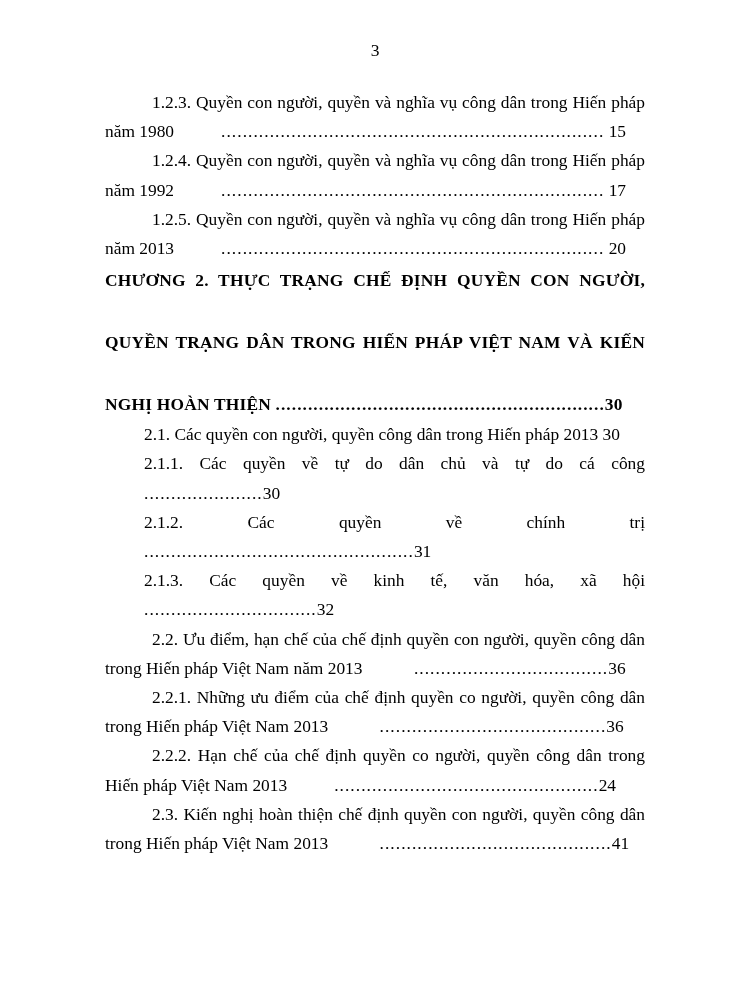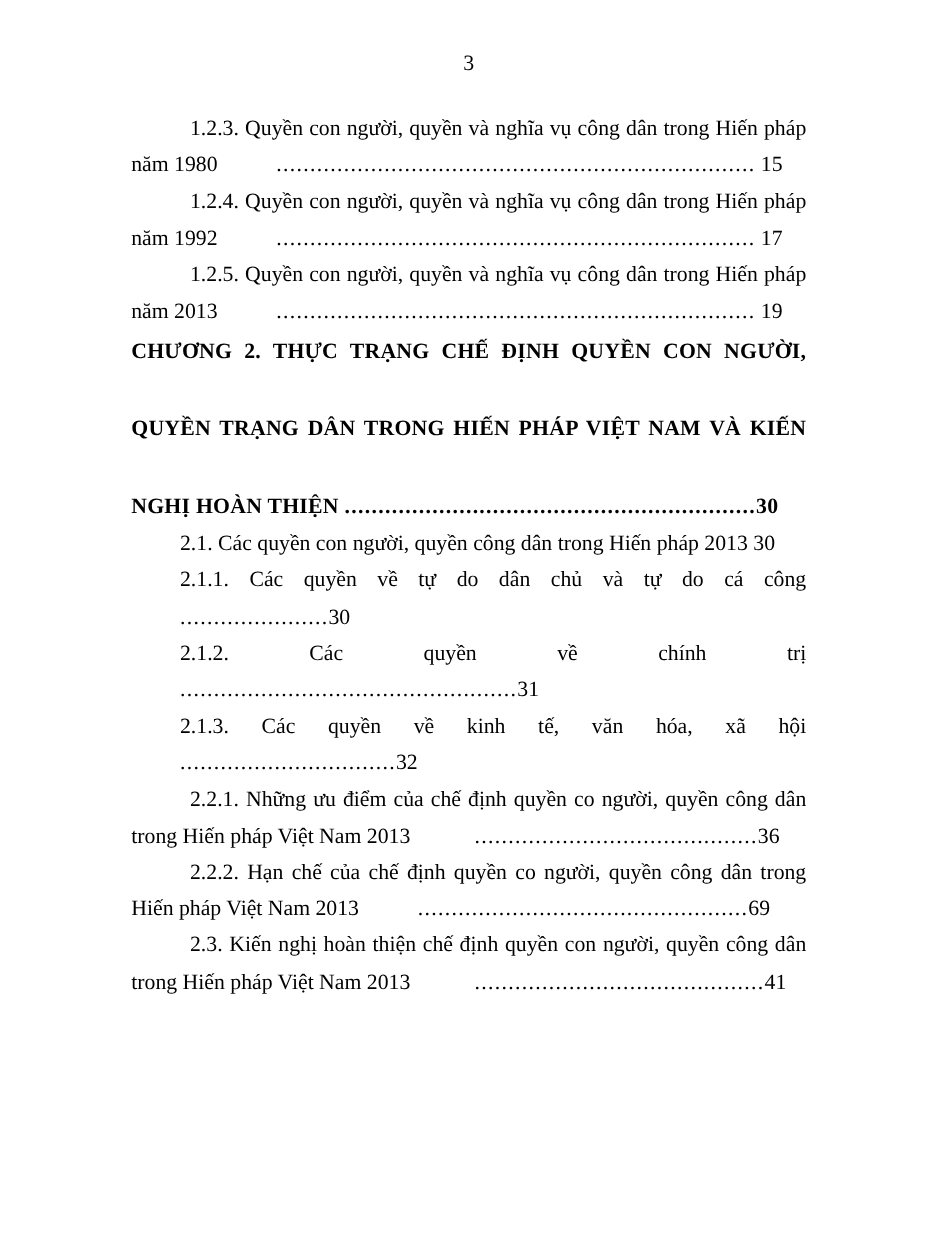--- a/index.html
+++ b/index.html
@@ -115,21 +115,21 @@
 
     <p class="toc-entry">
       <span>1.2.3. Quyền con người, quyền và nghĩa vụ công dân trong Hiến pháp năm 1980</span><span class="leaders">.......................................................................</span><span class="pgnum"> 15</span>
     </p>
 
     <p class="toc-entry">
       <span>1.2.4. Quyền con người, quyền và nghĩa vụ công dân trong Hiến pháp năm 1992</span><span class="leaders">.......................................................................</span><span class="pgnum"> 17</span>
     </p>
 
     <p class="toc-entry">
-      <span>1.2.5. Quyền con người, quyền và nghĩa vụ công dân trong Hiến pháp năm 2013</span><span class="leaders">.......................................................................</span><span class="pgnum"> 19</span>
+      <span>1.2.5. Quyền con người, quyền và nghĩa vụ công dân trong Hiến pháp năm 2013</span><span class="leaders">.......................................................................</span><span class="pgnum"> 20</span>
     </p>
 
 
     <div class="chapter-heading">
       <span class="line justify">CHƯƠNG 2.   THỰC TRẠNG CHẾ ĐỊNH QUYỀN CON NGƯỜI,</span>
       <span class="line justify">QUYỀN TRẠNG DÂN TRONG HIẾN PHÁP VIỆT NAM VÀ KIẾN</span>
       <span class="line"><span>NGHỊ HOÀN THIỆN </span><span class="leaders">.............................................................</span><span class="pgnum">30</span></span>
     </div>
 
     <p class="toc-entry indent-sm">
@@ -142,27 +142,30 @@
 
     <p class="toc-entry indent-sm">
       <span>2.1.2. Các quyền về chính trị </span><span class="leaders">..................................................</span><span class="pgnum">31</span>
     </p>
 
     <p class="toc-entry indent-sm">
       <span>2.1.3. Các quyền về kinh tế, văn hóa, xã hội </span><span class="leaders">................................</span><span class="pgnum">32</span>
     </p>
 
 
+    <p class="toc-entry">
+      <span>2.2. Ưu điểm, hạn chế của chế định quyền con người, quyền công dân trong Hiến pháp Việt Nam năm 2013 </span><span class="leaders">....................................</span><span class="pgnum">36</span>
+    </p>
 
     <p class="toc-entry">
       <span>2.2.1. Những ưu điểm của chế định quyền co người, quyền công dân trong Hiến pháp Việt Nam 2013 </span><span class="leaders">..........................................</span><span class="pgnum">36</span>
     </p>
 
     <p class="toc-entry">
-      <span>2.2.2. Hạn chế của chế định quyền co người, quyền công dân trong Hiến pháp Việt Nam 2013</span><span class="leaders">.................................................</span><span class="pgnum">69</span>
+      <span>2.2.2. Hạn chế của chế định quyền co người, quyền công dân trong Hiến pháp Việt Nam 2013</span><span class="leaders">.................................................</span><span class="pgnum">24</span>
     </p>
 
     <p class="toc-entry">
       <span>2.3. Kiến nghị hoàn thiện chế định quyền con người, quyền công dân trong Hiến pháp Việt Nam 2013 </span><span class="leaders">...........................................</span><span class="pgnum">41</span>
     </p>
 
   </div>
 </div>
 
 </body></html>

